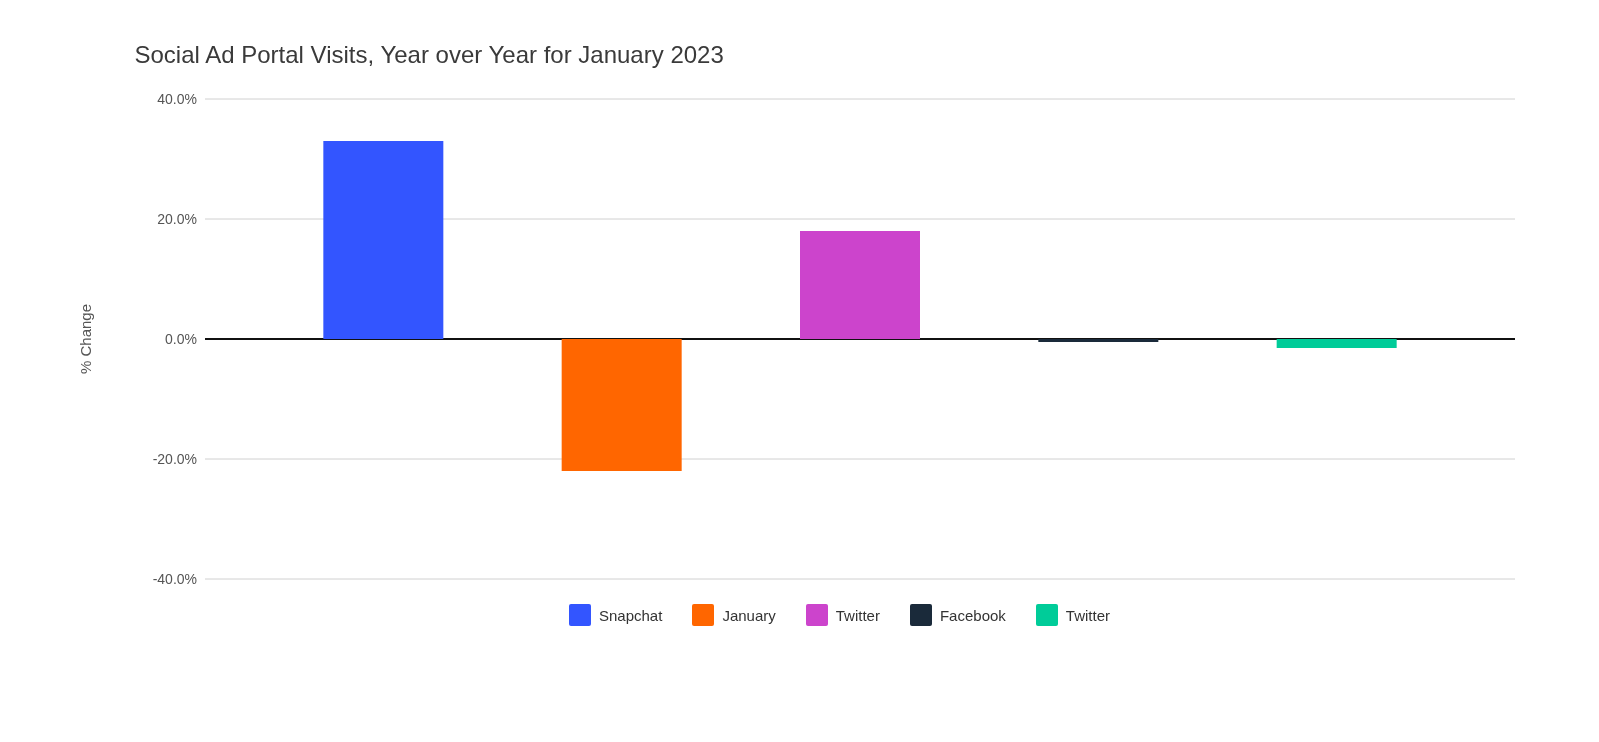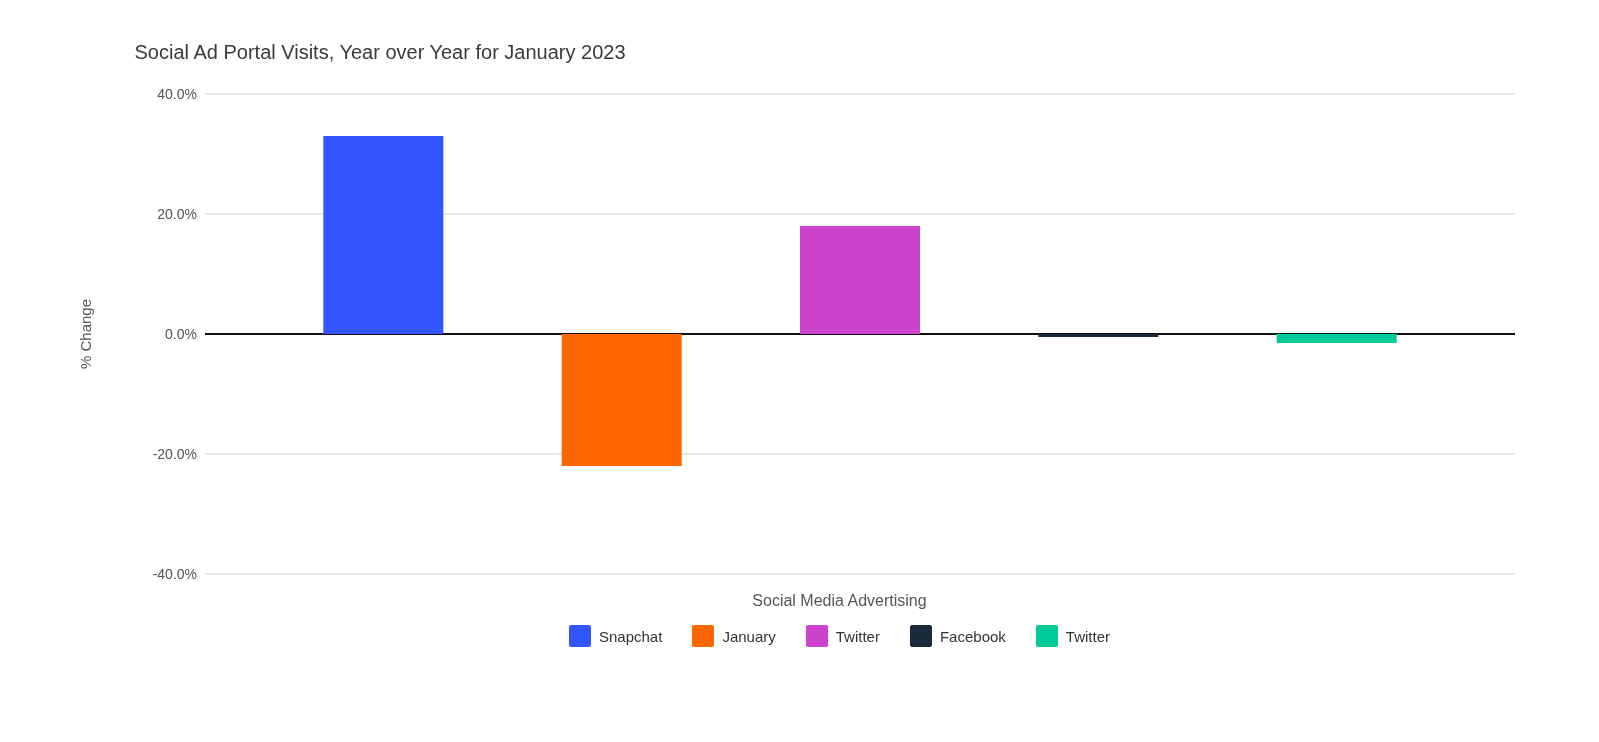--- a/index.html
+++ b/index.html
@@ -13,21 +13,21 @@
       align-items: center;
       justify-content: center;
     }
     .chart-container {
       width: 1550px;
       height: 720px;
       position: relative;
       padding: 30px 40px 80px 80px;
     }
     .chart-title {
-      font-size: 20px;
+      font-size: 24px;
       font-weight: 400;
       color: #3a3a3a;
       margin-bottom: 20px;
       margin-left: 30px;
     }
     .chart-area {
       position: relative;
       width: 100%;
       height: 500px;
     }
@@ -95,21 +95,20 @@
           <text x="52" y="495" text-anchor="end" font-size="14" fill="#555">-40.0%</text>
           <rect x="178.33333333333331" y="52" width="120" height="198" fill="#3355ff"></rect>
           <rect x="416.66666666666663" y="250" width="120" height="132" fill="#ff6600"></rect>
           <rect x="655" y="142" width="120" height="108" fill="#cc44cc"></rect>
           <rect x="893.3333333333333" y="250" width="120" height="3" fill="#1a2a3a"></rect>
           <rect x="1131.6666666666665" y="250" width="120" height="9" fill="#00cc99"></rect>
         </svg>
     </div>
   </div>
 
-  <div style="text-align:center; margin-top: 8px; margin-left:40px; font-size:16px; color:#555;">Social Media Advertising</div>
 
   <div class="legend" id="legend-container">
   <div class="legend-item">
         <div class="legend-swatch" style="background: rgb(51, 85, 255);"></div>
         <span>Snapchat</span>
       </div>
       <div class="legend-item">
         <div class="legend-swatch" style="background: rgb(255, 102, 0);"></div>
         <span>January</span>
       </div>

